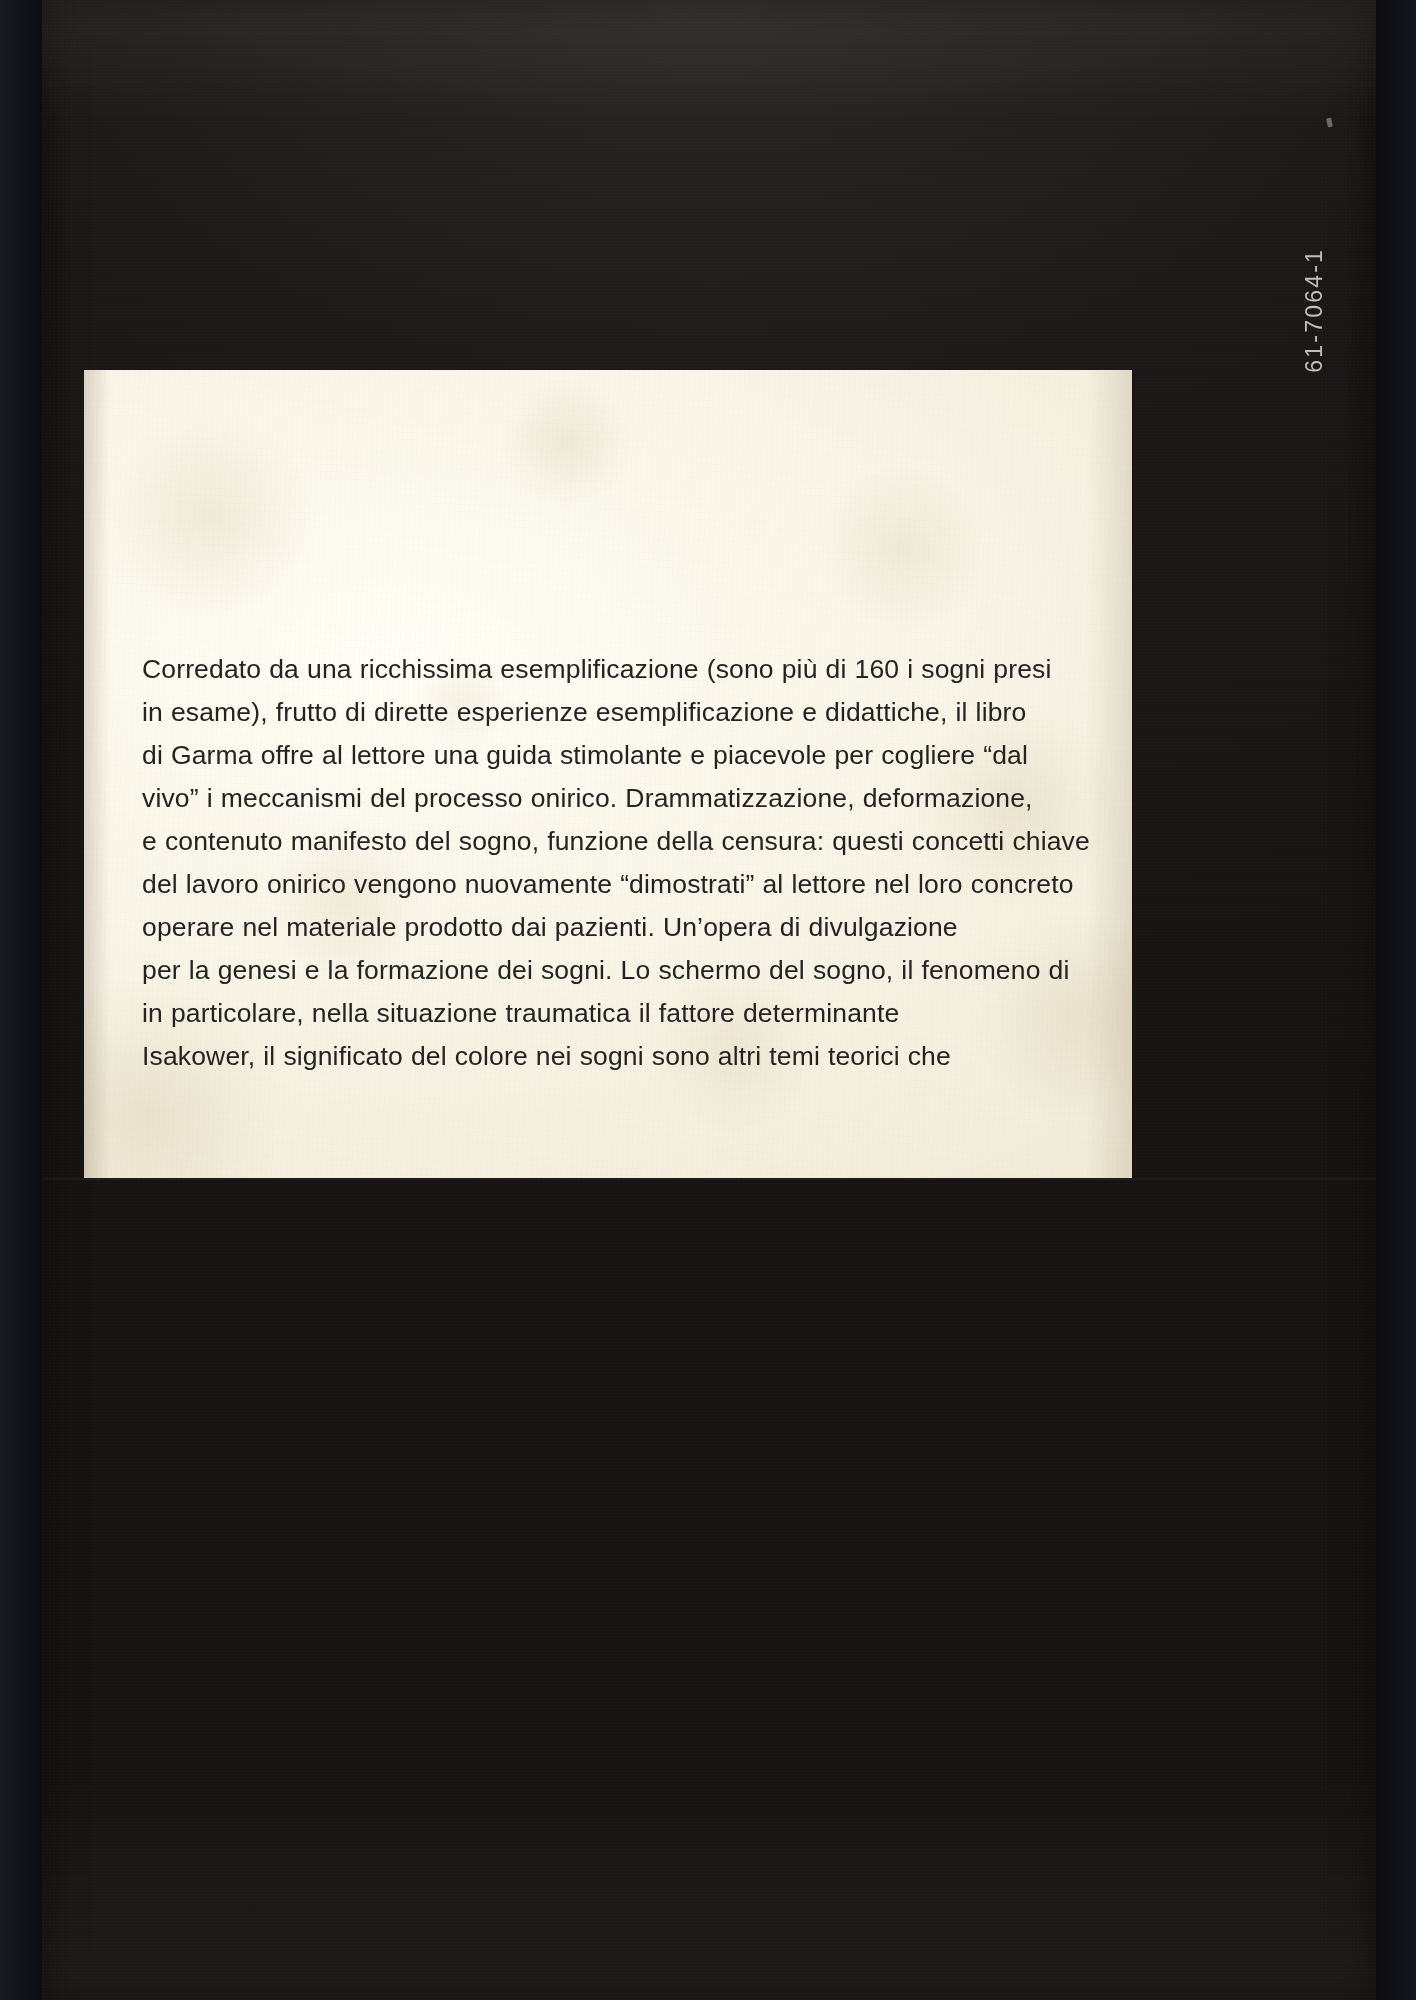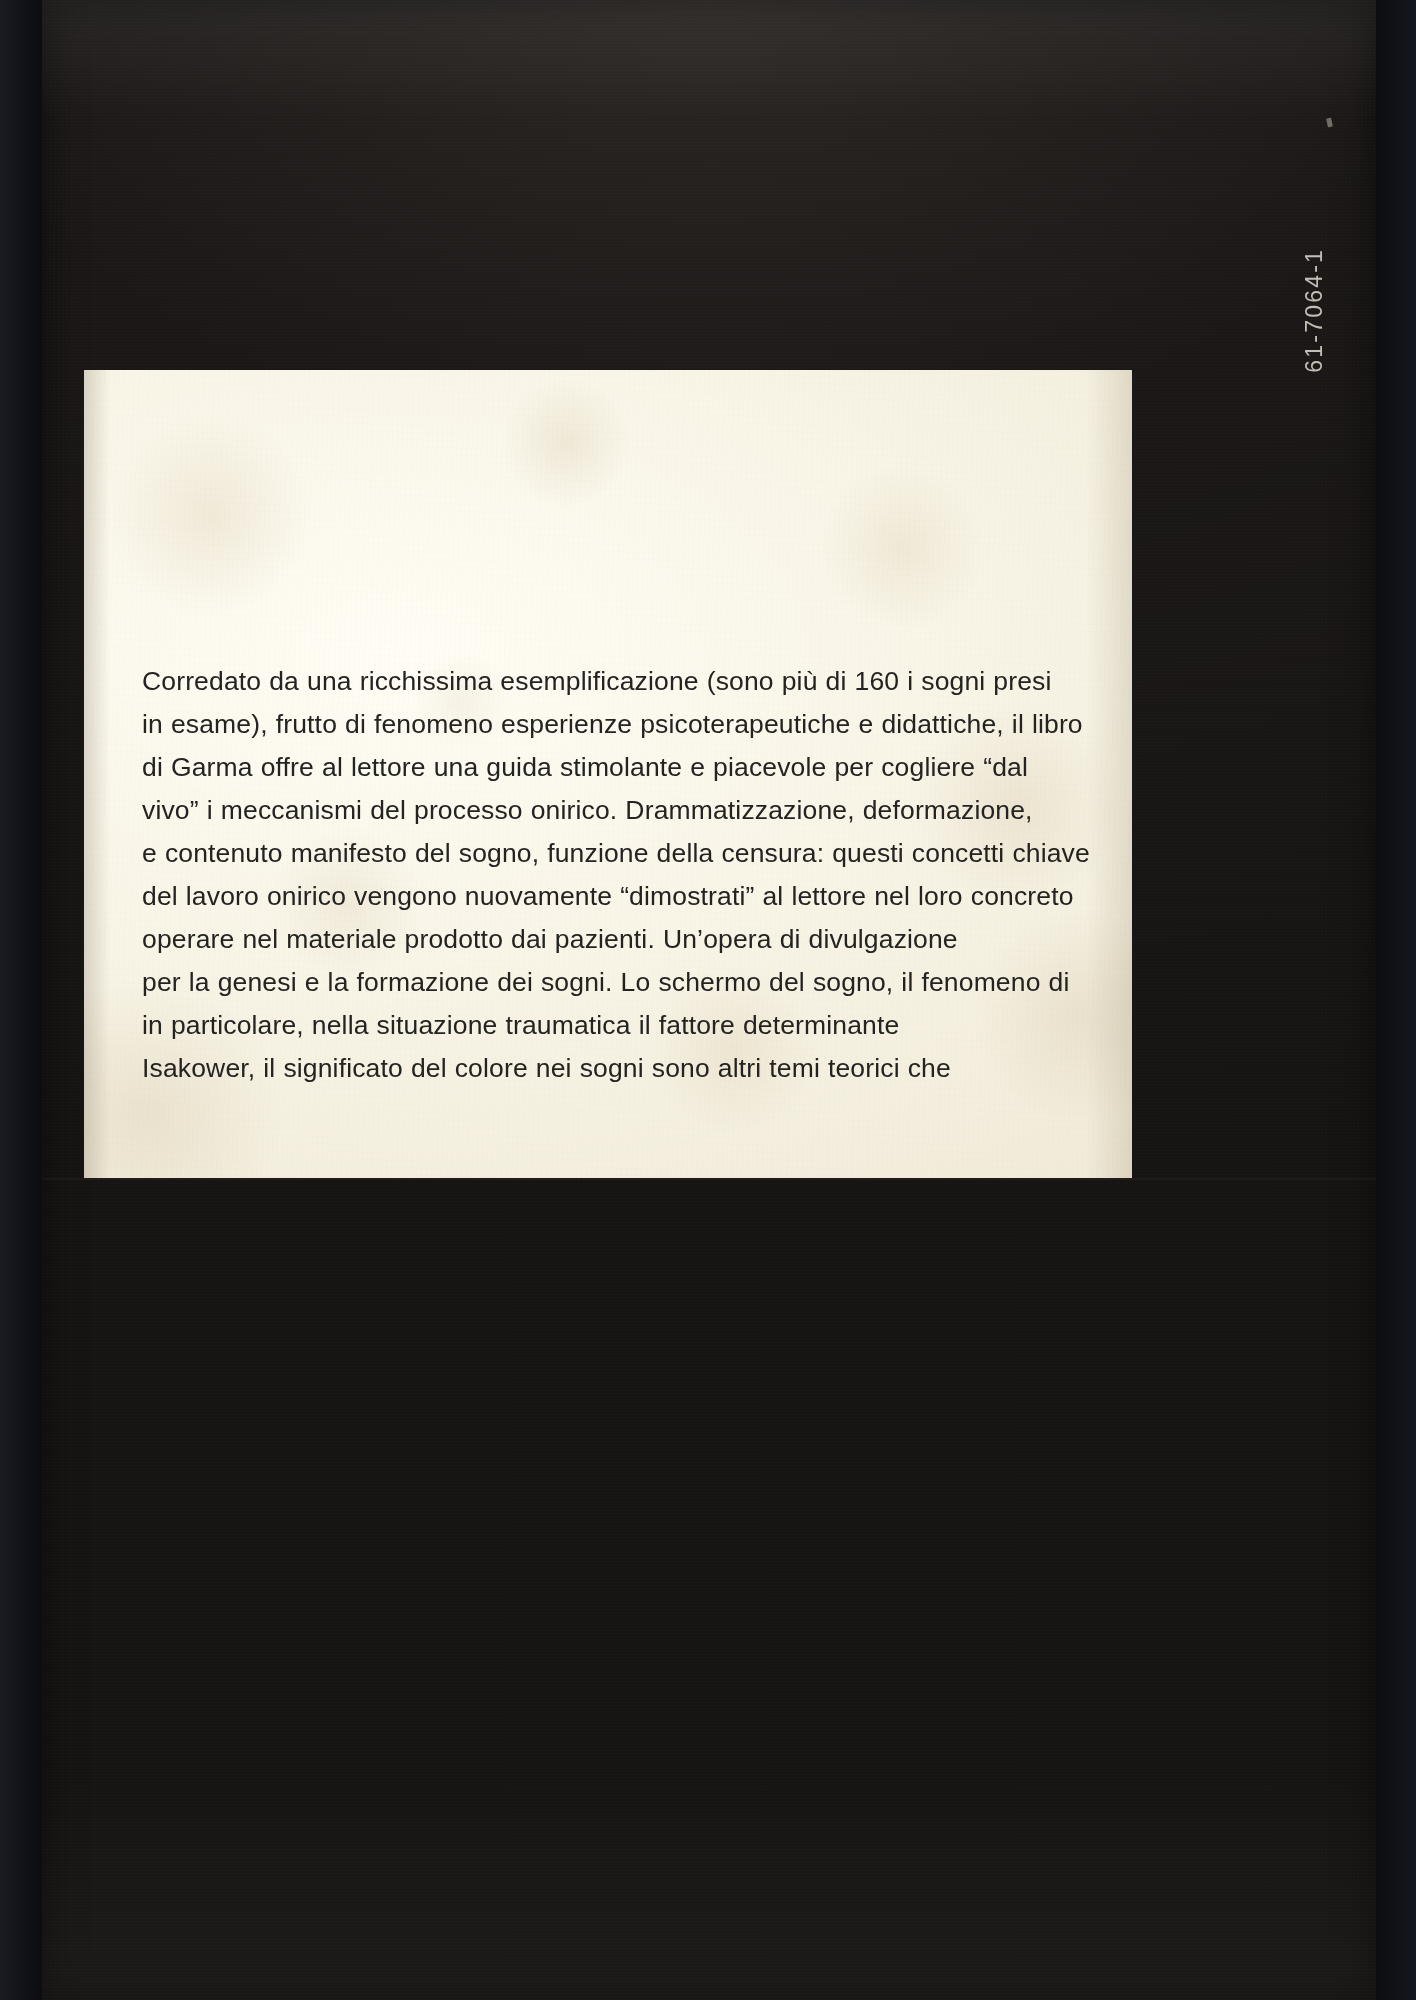--- a/index.html
+++ b/index.html
@@ -117,21 +117,21 @@
     right: 0; top: 0; bottom: 0;
     width: 46px;
     background: linear-gradient(270deg, rgba(120,102,70,0.17), rgba(120,102,70,0));
     pointer-events: none;
   }
 
   
   .blurb-text {
     position: absolute;
     left: 58px;
-    top: 290px;
+    top: 278px;
     width: 940px;
     z-index: 3;
     color: #242322;
     font-family: "Liberation Sans", sans-serif;
     font-size: 26.5px;
     line-height: 43px;
     letter-spacing: 0.15px;
     word-spacing: 0.5px;
   }
 
@@ -206,21 +206,21 @@
 
     <div class="code-vertical">61-7064-1</div>
 
     <div class="blurb-panel">
       <div class="panel-gutter"></div>
       <div class="panel-right-shade"></div>
 
       <div class="blurb-text">
         <p>
           <span class="blurb-line">Corredato da una ricchissima esemplificazione (sono più di 160 i sogni presi</span>
-          <span class="blurb-line">in esame), frutto di fenomeno esperienze psicoterapeutiche e didattiche, il libro</span>
+          <span class="blurb-line">in esame), frutto di dirette esperienze esemplificazione e didattiche, il libro</span>
           <span class="blurb-line">di Garma offre al lettore una guida stimolante e piacevole per cogliere “dal</span>
           <span class="blurb-line">vivo” i meccanismi del processo onirico. Drammatizzazione, deformazione,</span>
           <span class="blurb-line">e contenuto manifesto del sogno, funzione della censura: questi concetti chiave</span>
           <span class="blurb-line">del lavoro onirico vengono nuovamente “dimostrati” al lettore nel loro concreto</span>
           <span class="blurb-line">operare nel materiale prodotto dai pazienti. Un’opera di divulgazione</span>
           <span class="blurb-line">per la genesi e la formazione dei sogni. Lo schermo del sogno, il fenomeno di</span>
           <span class="blurb-line">in particolare, nella situazione traumatica il fattore determinante</span>
           <span class="blurb-line">Isakower, il significato del colore nei sogni sono altri temi teorici che</span>
 
         </p>

